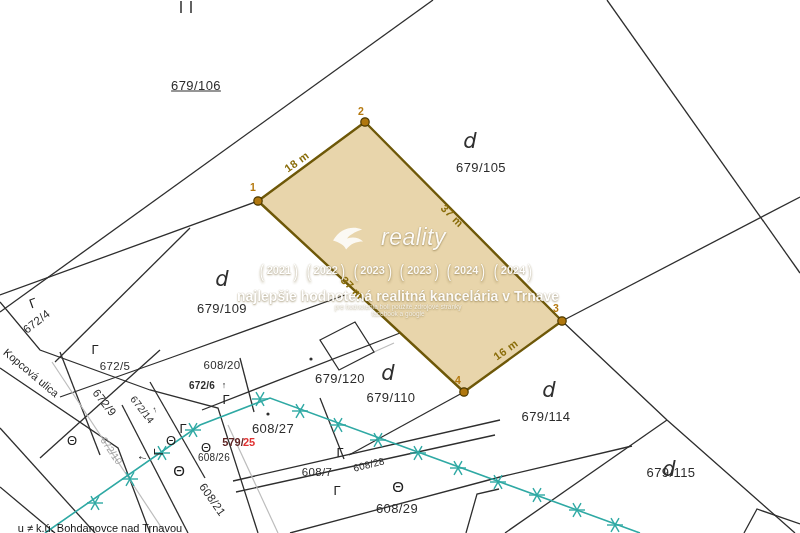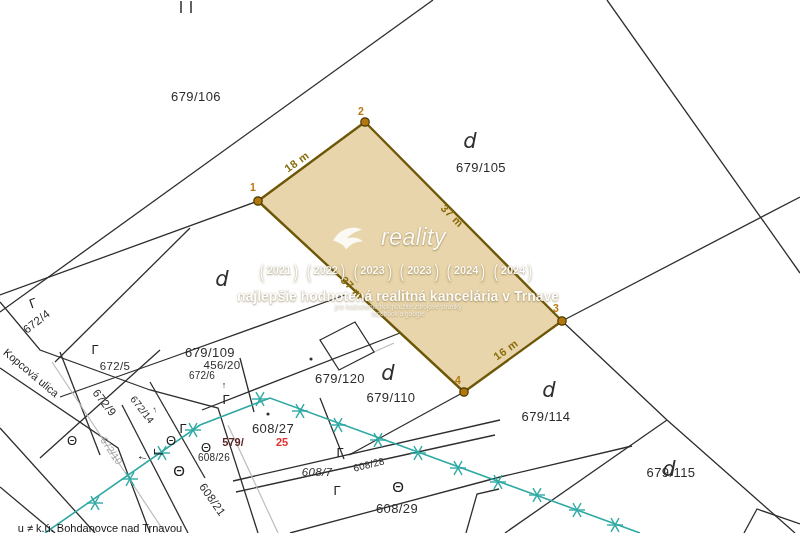--- a/index.html
+++ b/index.html
@@ -158,43 +158,43 @@
         <span class="badge">2022</span>
         <span class="badge">2023</span>
         <span class="badge">2023</span>
         <span class="badge">2024</span>
         <span class="badge">2024</span>
       </div>
     <div class="wm-abs" id="wm-slogan" style="left:398px;top:296px;">najlepšie hodnotená realitná kancelária v Trnave</div>
     <div class="wm-abs wm-fine" style="left:398px;top:306px;">pre hodnotenia boli použité zdrojové stránky</div>
     <div class="wm-abs wm-fine" style="left:398px;top:313px;">facebook a google</div>
   </div>
-<span class="lbl num" style="left: 196px; top: 96px; transform: translate(-50%, -50%) rotate(0deg);">679/106</span>
+<span class="lbl num" style="left: 196px; top: 85px; transform: translate(-50%, -50%) rotate(0deg); text-decoration: underline;">679/106</span>
     <span class="lbl num" style="left: 481px; top: 167px; transform: translate(-50%, -50%) rotate(0deg);">679/105</span>
-    <span class="lbl num" style="left: 210px; top: 308px; transform: translate(-50%, -50%) rotate(0deg); margin-top: 44px;">679/109</span>
+    <span class="lbl num" style="left: 222px; top: 308px; transform: translate(-50%, -50%) rotate(0deg);">679/109</span>
     <span class="lbl num" style="left: 391px; top: 397px; transform: translate(-50%, -50%) rotate(0deg);">679/110</span>
     <span class="lbl num" style="left: 546px; top: 416px; transform: translate(-50%, -50%) rotate(0deg);">679/114</span>
     <span class="lbl num" style="left: 671px; top: 472px; transform: translate(-50%, -50%) rotate(0deg);">679/115</span>
     <span class="lbl num" style="left: 304px; top: 378px; transform: translate(-50%, -50%) rotate(0deg); margin-left: 36px;">679/120</span>
-    <span class="lbl num-s" style="left: 222px; top: 366px; transform: translate(-50%, -50%) rotate(0deg);">456/20</span>
+    <span class="lbl num-s" style="left: 222px; top: 366px; transform: translate(-50%, -50%) rotate(0deg);">608/20</span>
     <span class="lbl num" style="left: 273px; top: 428px; transform: translate(-50%, -50%) rotate(0deg);">608/27</span>
     <span class="lbl num-xs" style="left: 214px; top: 458px; transform: translate(-50%, -50%) rotate(0deg);">608/26</span>
-    <span class="lbl num-s" style="left: 317px; top: 473px; transform: translate(-50%, -50%) rotate(0deg); font-style: italic;">608/7</span>
+    <span class="lbl num-s" style="left: 317px; top: 473px; transform: translate(-50%, -50%) rotate(0deg);">608/7</span>
     <span class="lbl num" style="left: 397px; top: 508px; transform: translate(-50%, -50%) rotate(0deg);">608/29</span>
     <span class="lbl num-xs" style="left: 369px; top: 465px; transform: translate(-50%, -50%) rotate(-14deg);">608/28</span>
     <span class="lbl num-s" style="left: 212px; top: 500px; transform: translate(-50%, -50%) rotate(55deg);">608/21</span>
     <span class="lbl num-s" style="left: 37px; top: 322px; transform: translate(-50%, -50%) rotate(-38deg);">672/4</span>
     <span class="lbl num-s" style="left: 115px; top: 367px; transform: translate(-50%, -50%) rotate(0deg);">672/5</span>
     <span class="lbl num-s" style="left: 104px; top: 403px; transform: translate(-50%, -50%) rotate(52deg);">672/9</span>
     <span class="lbl num-xs" style="left: 142px; top: 410px; transform: translate(-50%, -50%) rotate(52deg);">672/14</span>
-    <span class="lbl num-xs" style="left: 202px; top: 376px; transform: translate(-50%, -50%) rotate(0deg);">672/6</span>
+    <span class="lbl num-xs" style="left: 202px; top: 386px; transform: translate(-50%, -50%) rotate(0deg); font-weight: bold;">672/6</span>
     <span class="lbl gray-s" style="left: 111px; top: 451px; transform: translate(-50%, -50%) rotate(56deg);">672/10</span>
     <span class="lbl street" style="left: 31px; top: 373px; transform: translate(-50%, -50%) rotate(40deg);">Kopcová ulica</span>
     <span class="lbl bold-dark" style="left: 233px; top: 442px; transform: translate(-50%, -50%) rotate(0deg);">579/</span>
-    <span class="lbl bold-red" style="left: 249px; top: 442px; transform: translate(-50%, -50%) rotate(0deg); margin-left: 33px;">25</span>
+    <span class="lbl bold-red" style="left: 249px; top: 442px; transform: translate(-50%, -50%) rotate(0deg);">25</span>
     <span class="lbl dl" style="left: 470px; top: 141px; transform: translate(-50%, -50%) rotate(0deg);">d</span>
     <span class="lbl dl" style="left: 222px; top: 279px; transform: translate(-50%, -50%) rotate(0deg);">d</span>
     <span class="lbl dl" style="left: 388px; top: 373px; transform: translate(-50%, -50%) rotate(0deg);">d</span>
     <span class="lbl dl" style="left: 549px; top: 390px; transform: translate(-50%, -50%) rotate(0deg);">d</span>
     <span class="lbl dl" style="left: 669px; top: 469px; transform: translate(-50%, -50%) rotate(0deg);">d</span>
     <span class="lbl dim" style="left: 297px; top: 162px; transform: translate(-50%, -50%) rotate(-36deg);">18 m</span>
     <span class="lbl dim" style="left: 452px; top: 216px; transform: translate(-50%, -50%) rotate(45deg);">37 m</span>
     <span class="lbl dim" style="left: 352px; top: 288px; transform: translate(-50%, -50%) rotate(45deg);">37 m</span>
     <span class="lbl dim" style="left: 506px; top: 350px; transform: translate(-50%, -50%) rotate(-36deg);">16 m</span>
     <span class="lbl corner" style="left: 253px; top: 187px; transform: translate(-50%, -50%) rotate(0deg);">1</span>

